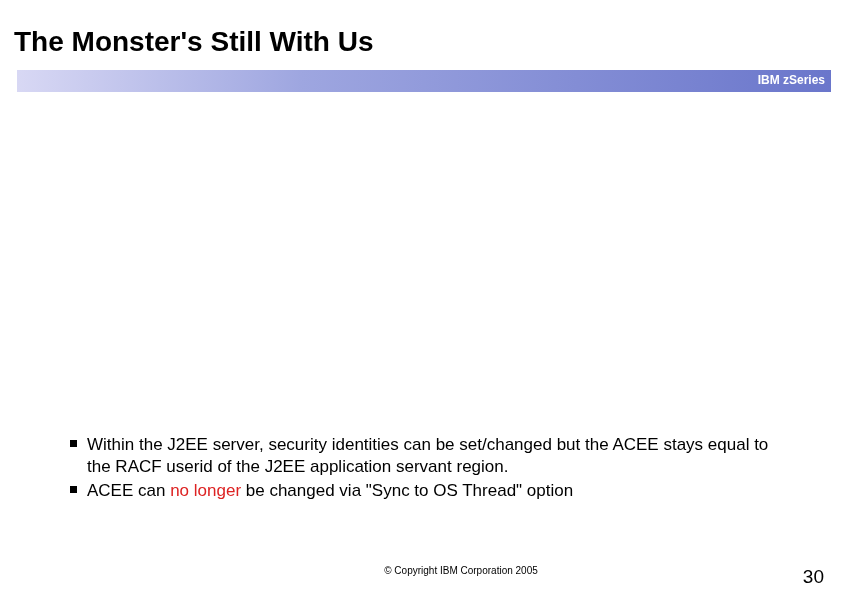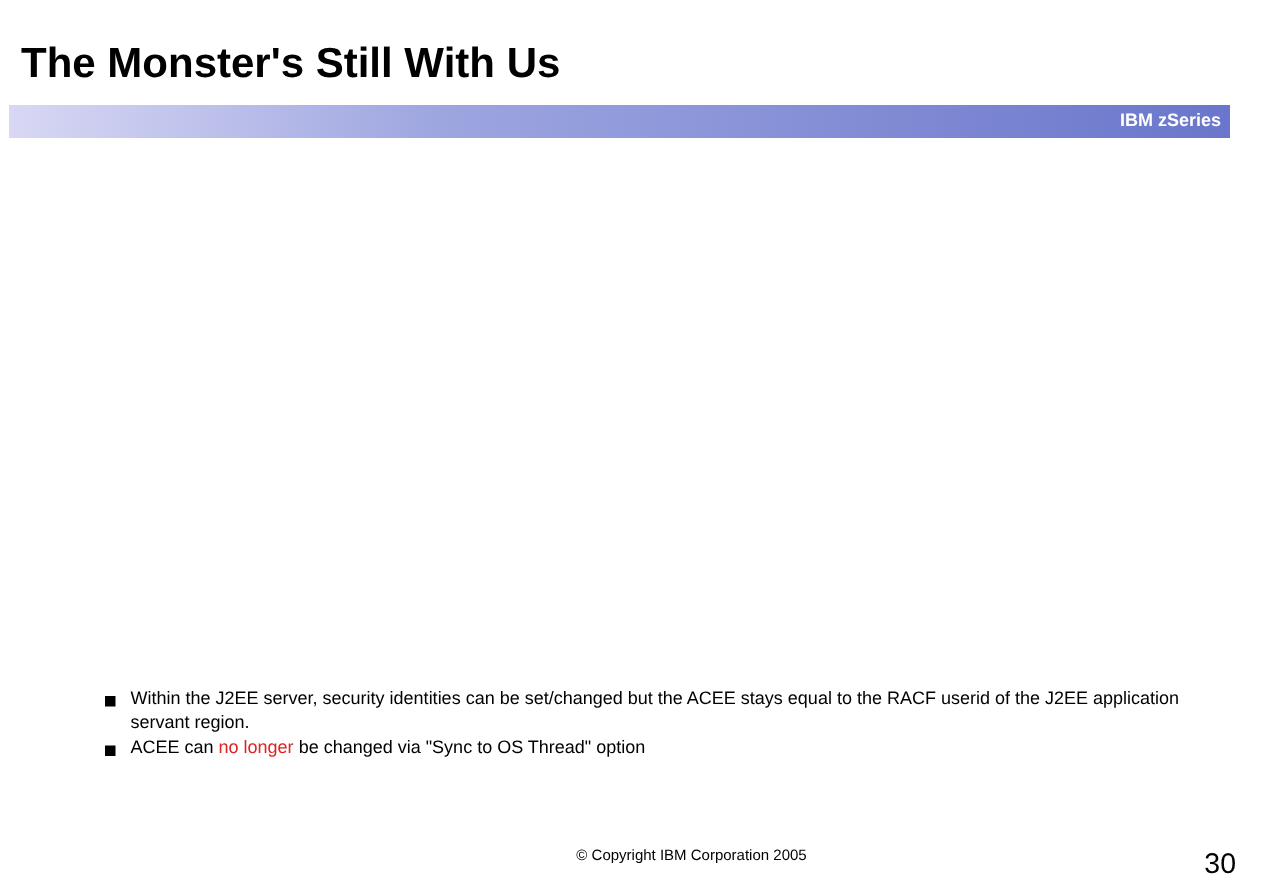--- a/index.html
+++ b/index.html
@@ -1,22 +1,22 @@
 <!DOCTYPE html>
 <html><head>
 <meta charset="utf-8">
 <style>
   * { margin: 0; padding: 0; box-sizing: border-box; }
   html, body { width: 842px; height: 592px; background: #fff; font-family: Arial, Helvetica, sans-serif; }
   .slide { position: relative; width: 842px; height: 592px; padding-left: 40px; }
   .title { position: absolute; top: 26px; left: 14px; font-size: 28px; font-weight: bold; color: #000; }
-  .bar { position: absolute; top: 70px; left: 6px; width: 814px; height: 22px;
+  .bar { position: absolute; top: 70px; left: 17px; width: 814px; height: 22px;
          background: linear-gradient(90deg, #d8d8f4 0%, #9ea6e0 35%, #6a76cb 100%); }
   .bar-label { position: absolute; right: 6px; top: 3px; color: #fff; font-weight: bold; font-size: 12px; }
-  .bullets { position: absolute; top: 458px; left: 70px; width: 720px; font-size: 12px; line-height: 1.3; color: #000; }
+  .bullets { position: absolute; top: 434px; left: 70px; width: 720px; font-size: 17px; line-height: 1.3; color: #000; }
   .bullet { display: flex; margin-bottom: 2px; }
   .sq { display: inline-block; width: 7px; height: 7px; background: #000; margin-top: 6px; margin-right: 10px; flex-shrink: 0; }
   .red { color: #d22; }
   .copyright { position: absolute; bottom: 16px; width: 842px; text-align: center; font-size: 10px; color: #000; }
   .pagenum { position: absolute; bottom: 4px; right: 18px; font-size: 19px; color: #000; }
 </style>
 </head>
 <body>
 
 <div class="slide">

